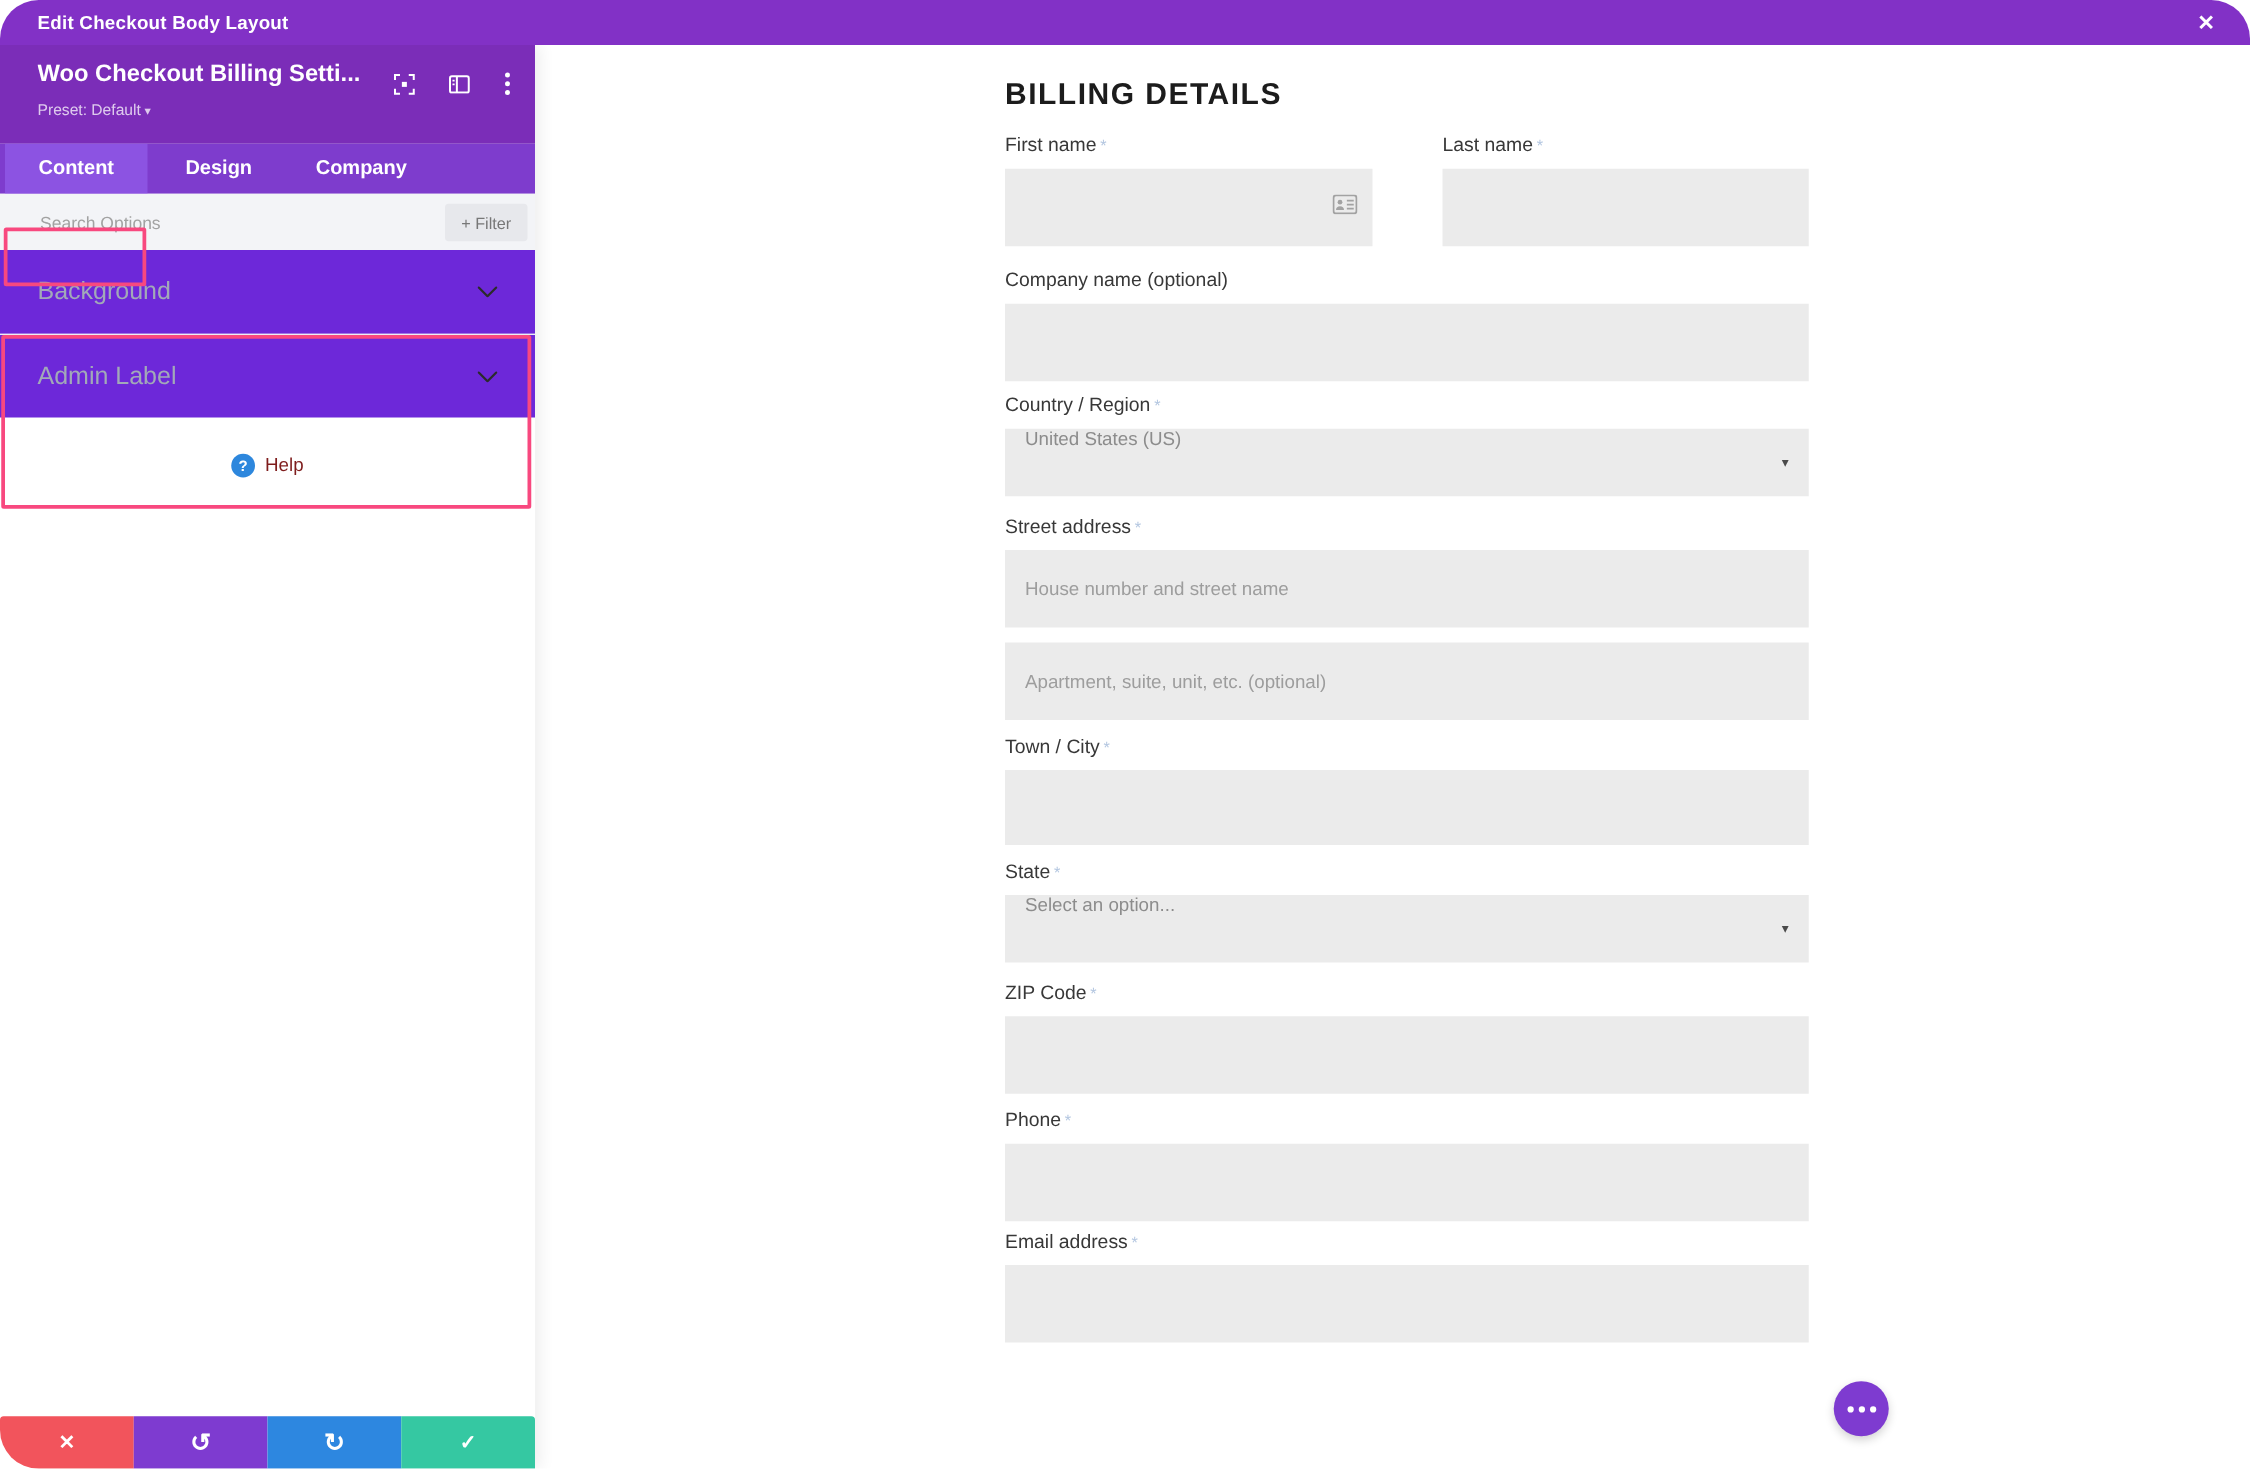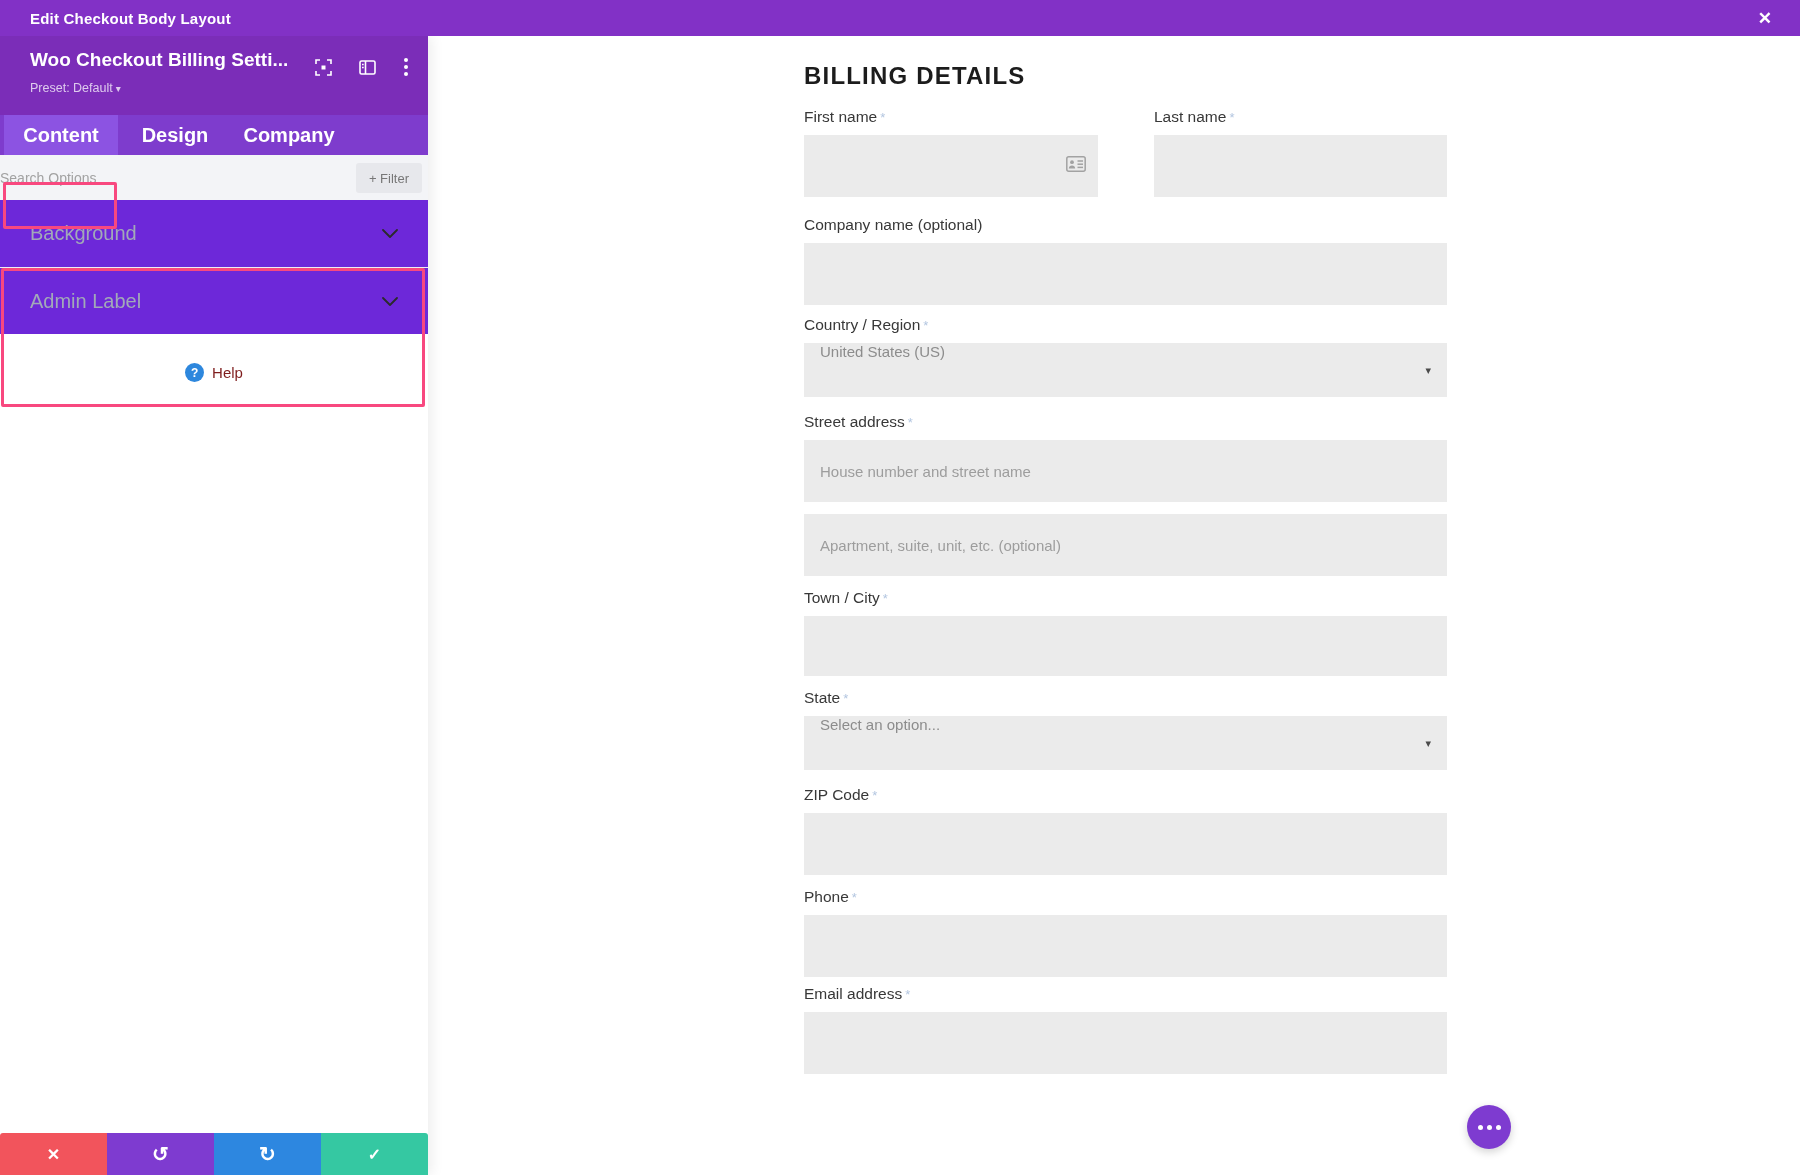--- a/index.html
+++ b/index.html
@@ -1,42 +1,42 @@
 <!DOCTYPE html>
 <html><head>
 <meta charset="utf-8">
 <style>
   * { margin:0; padding:0; box-sizing:border-box; }
   html,body { width:1800px; height:1175px; background:#fff; font-family:"Liberation Sans", sans-serif; }
-  #stage { position:relative; width:1800px; height:1175px; overflow:hidden; background:#fff; }
+  #stage { position:relative; width:1800px; height:1175px; overflow:hidden; background:#fff;border-radius:31px; }
 
   
   .topbar { position:absolute; left:0; top:0; width:1800px; height:36px; background:#8231c6; display:flex; align-items:center; z-index:30; }
   .topbar-title { color:#fff; font-size:15px; font-weight:700; padding-left:30px; letter-spacing:.2px; }
   .topbar-close { position:absolute; right:22px; top:0; height:36px; display:flex; align-items:center; color:#fff; font-size:17px; font-weight:700; cursor:pointer; padding:0 6px; }
 
   
   .panel { position:absolute; left:0; top:36px; width:428px; height:1139px; background:#fff; z-index:20; box-shadow:4px 0 12px rgba(0,0,0,.07); }
   .panel-header { position:relative; height:79px; background:#7b2db8; }
   .module-title { position:absolute; left:30px; top:13px; width:260px; color:#fff; font-size:19px; font-weight:700; white-space:nowrap; overflow:hidden; }
   .preset { position:absolute; left:30px; top:45px; color:rgba(255,255,255,.75); font-size:12.5px; cursor:pointer; }
   .preset .caret { font-size:10px; margin-left:3px; }
   .hdr-icons { position:absolute; right:18px; top:20px; display:flex; align-items:center; gap:26px; }
   .hdr-icon { width:18px; height:18px; display:flex; align-items:center; justify-content:center; cursor:pointer; }
   .kebab { display:flex; flex-direction:column; gap:3px; align-items:center; cursor:pointer; padding:2px; }
   .kebab i { width:4px; height:4px; border-radius:50%; background:#fff; }
 
   
   .tabbar { position:absolute; left:0; top:79px; width:428px; height:40px; background:#7e3ccd; display:flex; padding-left:4px; }
-  .tab { width:114px; height:40px; display:flex; align-items:center; justify-content:center; color:#fff; font-size:20px; font-weight:700; cursor:pointer; }
+  .tab { width:114px; height:40px; display:flex; align-items:center; justify-content:center; color:#fff; font-size:16px; font-weight:700; cursor:pointer; }
   .tab.active { background:#8c53e2; }
 
   
   .searchrow { position:absolute; left:0; top:119px; width:428px; height:45px; background:#f3f4f7; display:flex; align-items:center; }
-  .search-input { flex:1; height:100%; border:none; outline:none; background:transparent; font-size:14px; color:#333; font-family:"Liberation Sans", sans-serif; }
+  .search-input { flex:1; height:100%; border:none; outline:none; background:transparent; padding-left:32px; font-size:14px; color:#333; font-family:"Liberation Sans", sans-serif; }
   .search-input::placeholder { color:#a2a2a2; }
   .filter-btn { position:absolute; right:6px; top:8px; height:30px; padding:0 13px; background:#e7e8ec; border:none; border-radius:3px; color:#777; font-size:13px; cursor:pointer; font-family:"Liberation Sans", sans-serif; }
 
   
   .accordion { position:absolute; left:0; top:164px; width:428px; }
   .acc-row { height:67px; background:#6d28d9; display:flex; align-items:center; justify-content:space-between; padding:0 30px; cursor:pointer; }
   .acc-row + .acc-row { border-top:1px solid #edeff2; }
   .acc-label { font-size:20px; color:#a2a9b8; }
 
   

